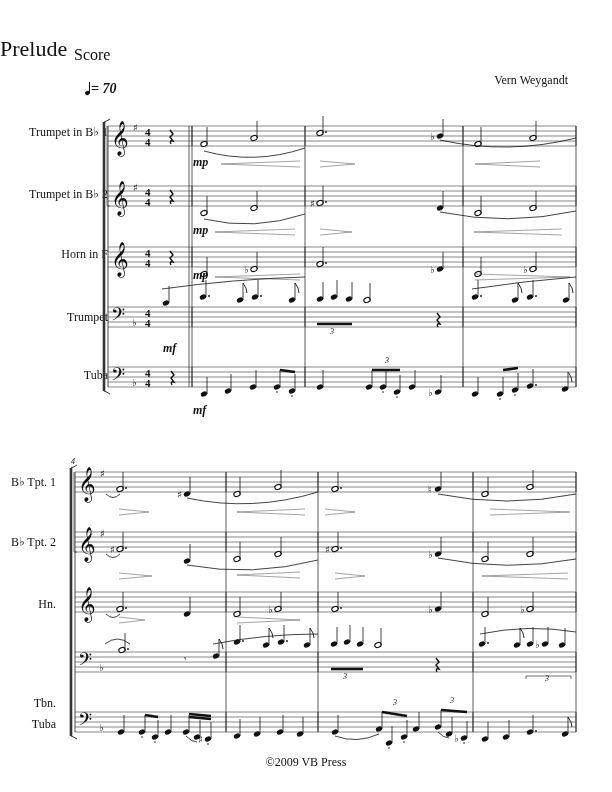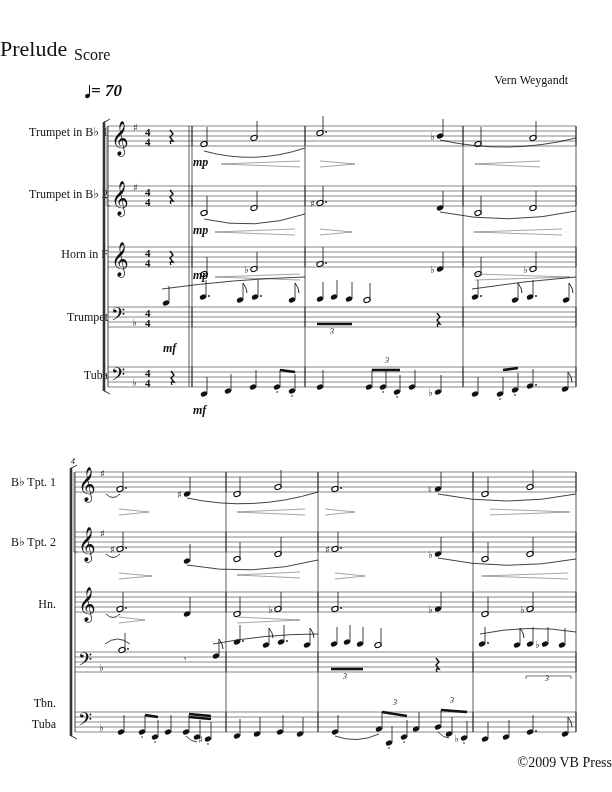--- a/index.html
+++ b/index.html
@@ -2,26 +2,26 @@
 <html><head>
 <meta charset="utf-8">
 <style>
   html, body { margin: 0; padding: 0; background: #ffffff; }
   body { width: 612px; height: 792px; position: relative; overflow: hidden;
          font-family: "Liberation Serif", "DejaVu Serif", serif; color: #111; }
   .abs { position: absolute; white-space: nowrap; }
   .score-label { left: 74px; top: 34px; font-size: 16px; margin-top: 12px; }
   .title { left: 0; width: 612px; top: 36px; text-align: left; font-size: 22px; }
   .composer { right: 44px; top: 73px; font-size: 12px; }
-  .tempo { left: 85px; top: 81px; font-size: 17px; font-weight: bold; font-style: italic; }
+  .tempo { left: 85px; top: 81px; font-size: 14px; font-weight: bold; font-style: italic; }
   .tempo .note { display: inline-block; position: relative; width: 6px; height: 12px; vertical-align: -2px; }
   .tempo .note i { position: absolute; left: 0; bottom: 0; width: 5px; height: 4px; background: #111; border-radius: 50%; transform: rotate(-20deg); }
   .tempo .note b { position: absolute; left: 4px; bottom: 2px; width: 1px; height: 11px; background: #111; }
   .inst { font-size: 12px; text-align: right; }
-  .copyright { left: 0; width: 612px; top: 755px; text-align: right; font-size: 14px; }
+  .copyright { left: 0; width: 612px; top: 755px; text-align: center; font-size: 12px; }
   svg#score { position: absolute; left: 0; top: 0; }
   .dyn { font-family: "Liberation Serif", serif; font-style: italic; font-weight: bold; font-size: 12px; }
   .tup { font-family: "Liberation Serif", serif; font-style: italic; font-size: 8px; }
   .mnum { font-family: "Liberation Serif", serif; font-style: italic; font-size: 8px; }
 </style>
 </head>
 <body>
 
 <div class="abs score-label">Score</div>
 <div class="abs title">Prelude</div>

